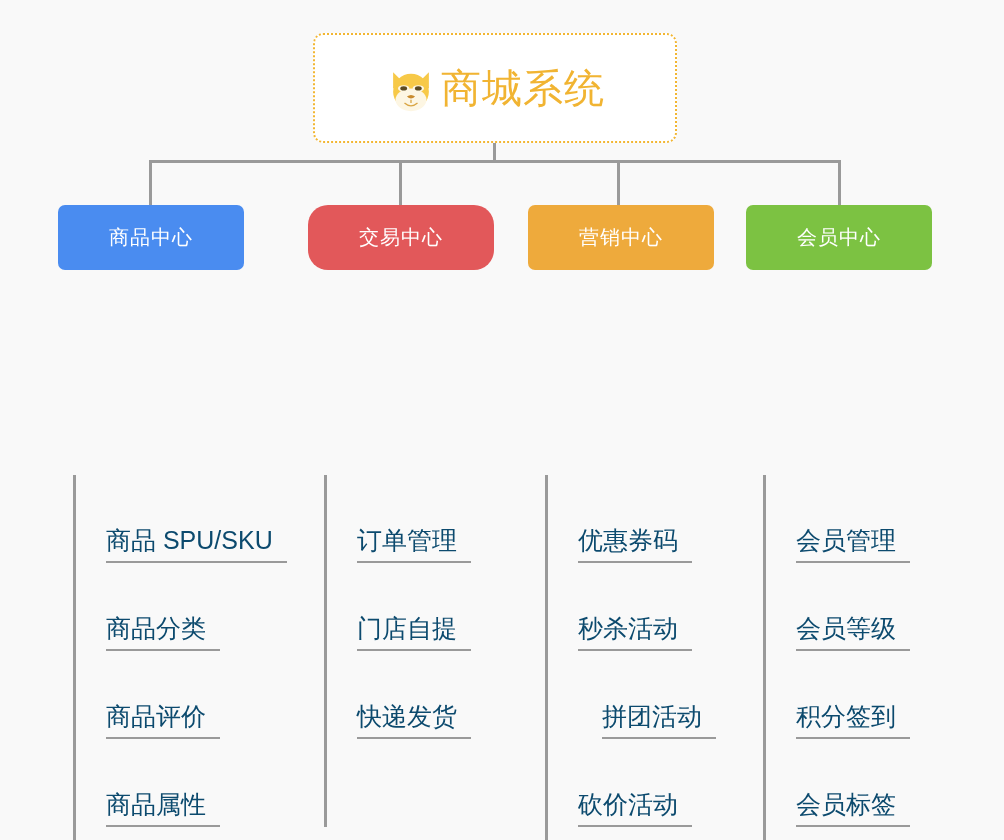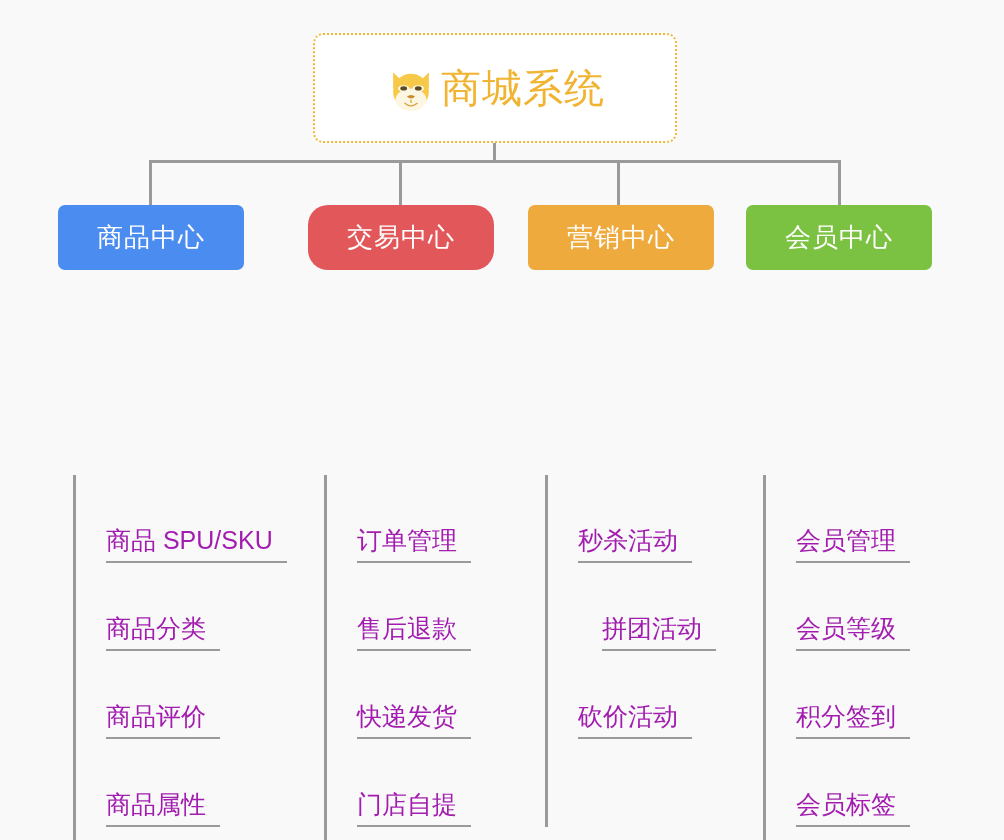--- a/index.html
+++ b/index.html
@@ -88,21 +88,21 @@
   .column.c3 { left: 528px; width: 218px; }
   .column.c4 { left: 746px; width: 220px; }
 
   .cat-box {
     height: 65px;
     border-radius: 7px;
     display: flex;
     align-items: center;
     justify-content: center;
     color: #ffffff;
-    font-size: 26px;
+    font-size: 20px;
     letter-spacing: 1px;
     box-sizing: border-box;
   }
   .column.c1 .cat-box { width: 186px; }
   .column.c2 .cat-box { width: 186px; }
   .column.c3 .cat-box { width: 186px; }
   .column.c4 .cat-box { width: 186px; }
 
   
   .cat-tail {
@@ -132,21 +132,21 @@
   .leaf-item {
     height: 88px;
     box-sizing: border-box;
     display: flex;
     align-items: flex-end;
     padding-left: 30px;
   }
   .leaf-text {
     display: inline-block;
     font-size: 25px;
-    color: #a21caf;
+    color: #0c4a6e;
     line-height: 1.15;
     white-space: nowrap;
     padding: 0 14px 6px 0;
     border-bottom: 2px solid #9a9a9a;
   }
 </style>
 </head>
 <body style="background: rgb(249, 249, 249);">
 
 <div id="mindmap">
@@ -204,40 +204,40 @@
   <div class="column c2">
     <div class="cat-box" style="background: rgb(226, 88, 90); border-radius: 20px;">
       <span>交易中心</span>
     </div>
     <div class="cat-tail" style="background: rgb(154, 154, 154);"></div>
     <div class="leaf-list" style="border-left-color: rgb(154, 154, 154);">
       <div class="leaf-item">
           <span class="leaf-text" style="border-bottom-color: rgb(154, 154, 154);">订单管理</span>
         </div>
       <div class="leaf-item">
-          <span class="leaf-text" style="border-bottom-color: rgb(154, 154, 154);">售后退款</span>
+          <span class="leaf-text" style="border-bottom-color: rgb(154, 154, 154);">门店自提</span>
         </div>
       <div class="leaf-item">
           <span class="leaf-text" style="border-bottom-color: rgb(154, 154, 154);">快递发货</span>
-        </div>
-      <div class="leaf-item">
-          <span class="leaf-text" style="border-bottom-color: rgb(154, 154, 154);">门店自提</span>
         </div>
       <div class="leaf-item"></div>
 
     </div>
   </div>
 
   <div class="column c3">
     <div class="cat-box" style="background: rgb(238, 170, 60);">
       <span>营销中心</span>
     </div>
     <div class="cat-tail" style="background: rgb(154, 154, 154);"></div>
     <div class="leaf-list" style="border-left-color: rgb(154, 154, 154);">
       <div class="leaf-item">
+          <span class="leaf-text" style="border-bottom-color: rgb(154, 154, 154);">优惠券码</span>
+        </div>
+      <div class="leaf-item">
           <span class="leaf-text" style="border-bottom-color: rgb(154, 154, 154);">秒杀活动</span>
         </div>
       <div class="leaf-item">
           <span class="leaf-text" style="border-bottom-color: rgb(154, 154, 154); margin-left: 24px;">拼团活动</span>
         </div>
       <div class="leaf-item">
           <span class="leaf-text" style="border-bottom-color: rgb(154, 154, 154);">砍价活动</span>
         </div>
       <div class="leaf-item"></div>
 

